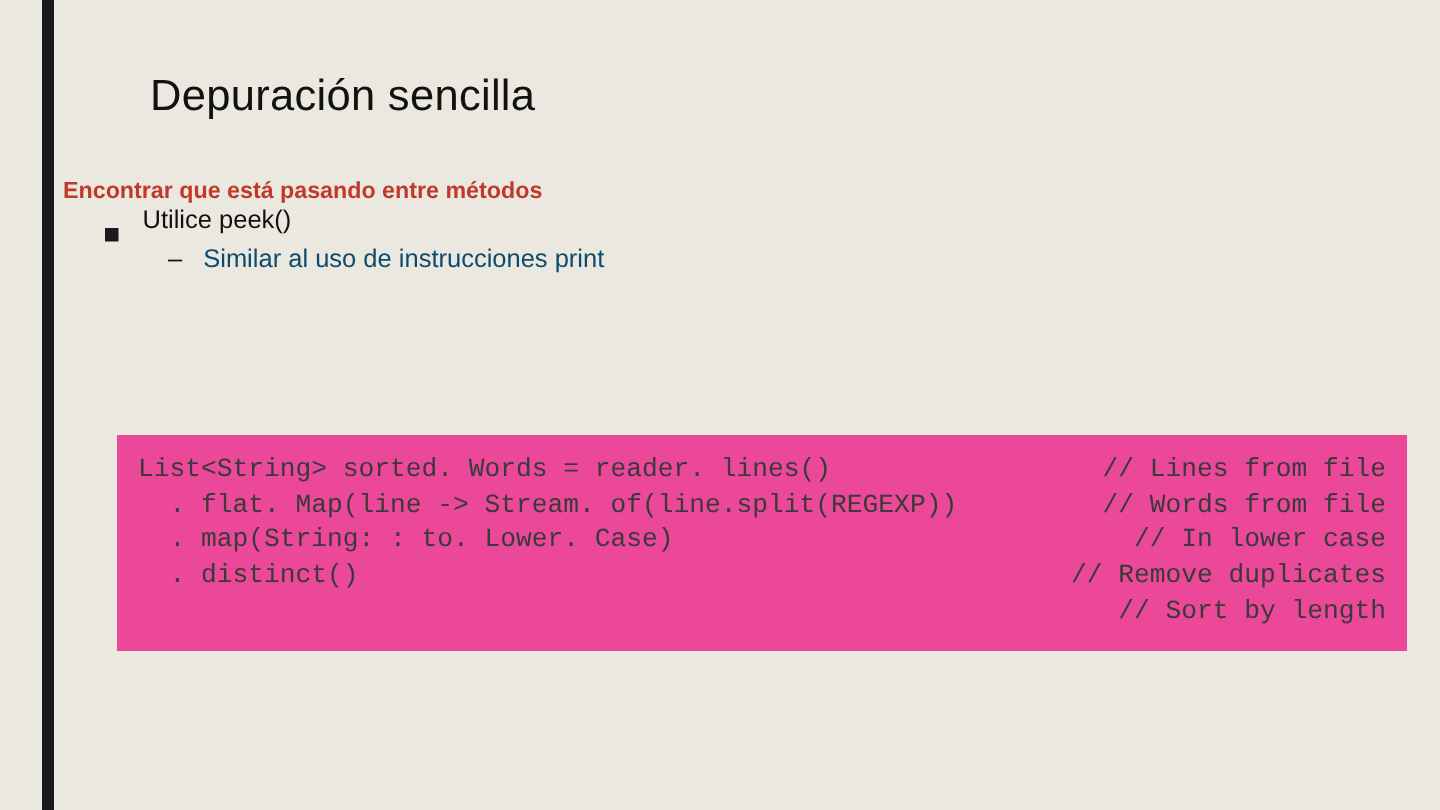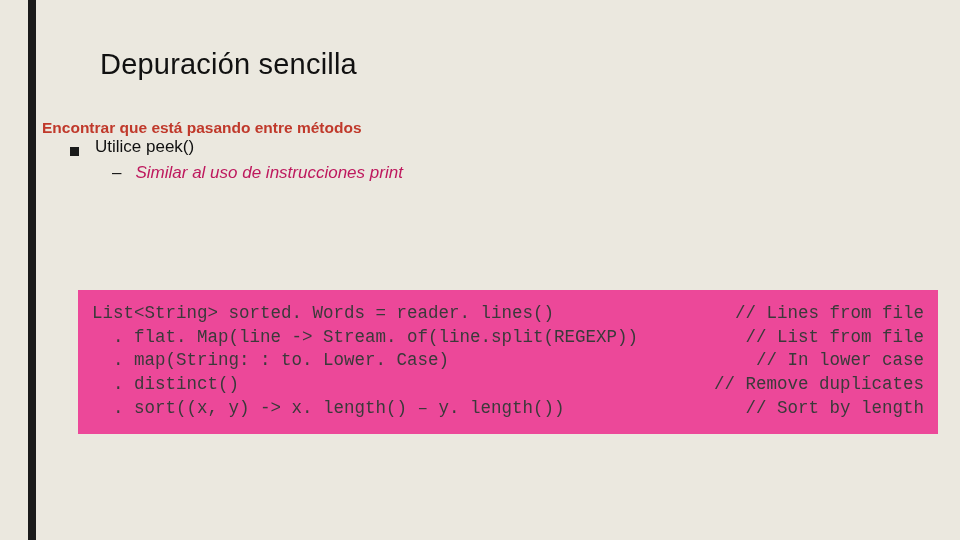--- a/index.html
+++ b/index.html
@@ -37,21 +37,21 @@
     font-weight: 700;
     color: #c0392b;
     margin-left: -58px;
   }
   .bullet-list {
     margin-left: -30px;
     margin-bottom: 40px;
   }
   .bullet-row {
     display: flex;
-    align-items: center;
+    align-items: flex-end;
     gap: 16px;
     margin-bottom: 6px;
   }
   .bullet-sq {
     width: 9px;
     height: 9px;
     background: #1a1a1a;
     flex-shrink: 0;
     position: relative;
     top: 4px;
@@ -65,22 +65,21 @@
     align-items: baseline;
     gap: 14px;
     margin-left: 42px;
   }
   .dash {
     font-size: 17px;
     color: #111;
   }
   .sub-text {
     font-size: 17px;
-    font-style: italic;
-    color: #be185d;
+    color: #0c4a6e;
   }
   .code-block {
     position: absolute;
     left: 42px;
     right: 22px;
     top: 290px;
     background: #ec4899;
     padding: 12px 14px 14px 14px;
     font-family: Consolas, "Courier New", monospace;
     font-size: 17.5px;
@@ -119,32 +118,31 @@
 
   <div class="code-block">
     <div class="code-line">
       <span class="code-left">List&lt;String&gt; sorted. Words = reader. lines()</span>
       <span class="code-gap"></span>
       <span class="code-comment">// Lines from file</span>
     </div>
     <div class="code-line">
       <span class="code-left">  . flat. Map(line -&gt; Stream. of(line.split(REGEXP))</span>
       <span class="code-gap"></span>
-      <span class="code-comment">// List from file</span>
+      <span class="code-comment">// Words from file</span>
     </div>
     <div class="code-line">
       <span class="code-left">  . map(String: : to. Lower. Case)</span>
       <span class="code-gap"></span>
       <span class="code-comment">// In lower case</span>
     </div>
     <div class="code-line">
       <span class="code-left">  . distinct()</span>
       <span class="code-gap"></span>
       <span class="code-comment">// Remove duplicates</span>
     </div>
     <div class="code-line">
-      <span class="code-left">  . sort((x, y) -&gt; x. length() – y. length())</span>
       <span class="code-gap"></span>
       <span class="code-comment">// Sort by length</span>
     </div>
   </div>
 
 </div>
 
 </body></html>

